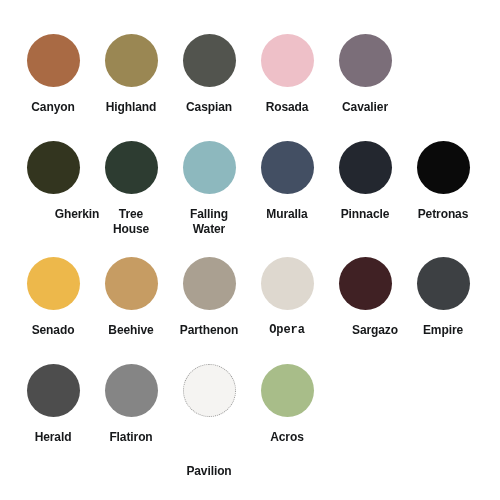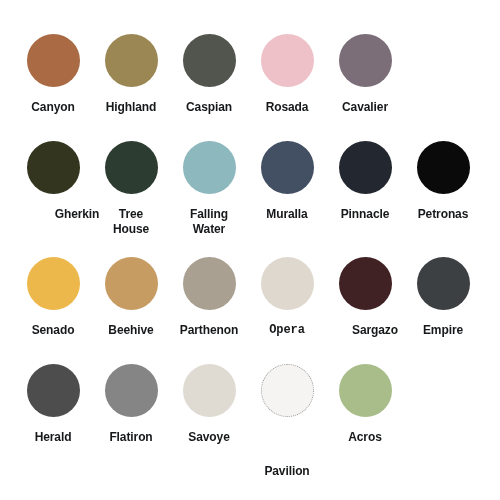--- a/index.html
+++ b/index.html
@@ -141,24 +141,20 @@
     <div class="swatch-row row-4">
       <div class="swatch-cell">
         <div class="swatch-dot" style="background: rgb(77, 77, 77);"></div>
         <div class="swatch-label" style="color: rgb(22, 24, 26);">Herald</div>
       </div>
       <div class="swatch-cell">
         <div class="swatch-dot" style="background: rgb(133, 133, 133);"></div>
         <div class="swatch-label" style="color: rgb(22, 24, 26);">Flatiron</div>
       </div>
       <div class="swatch-cell">
-        <div class="swatch-dot" style="background: rgb(223, 219, 210);"></div>
-        <div class="swatch-label" style="color: rgb(22, 24, 26);">Savoye</div>
-      </div>
-      <div class="swatch-cell">
         <div class="swatch-dot outlined" style="background: rgb(245, 244, 242); border-color: rgb(154, 154, 154);"></div>
         <div class="swatch-label" style="color: rgb(22, 24, 26); margin-top: 47px;">Pavilion</div>
       </div>
       <div class="swatch-cell">
         <div class="swatch-dot" style="background: rgb(168, 189, 137);"></div>
         <div class="swatch-label" style="color: rgb(22, 24, 26);">Acros</div>
       </div>
     </div>
   </div>
 

